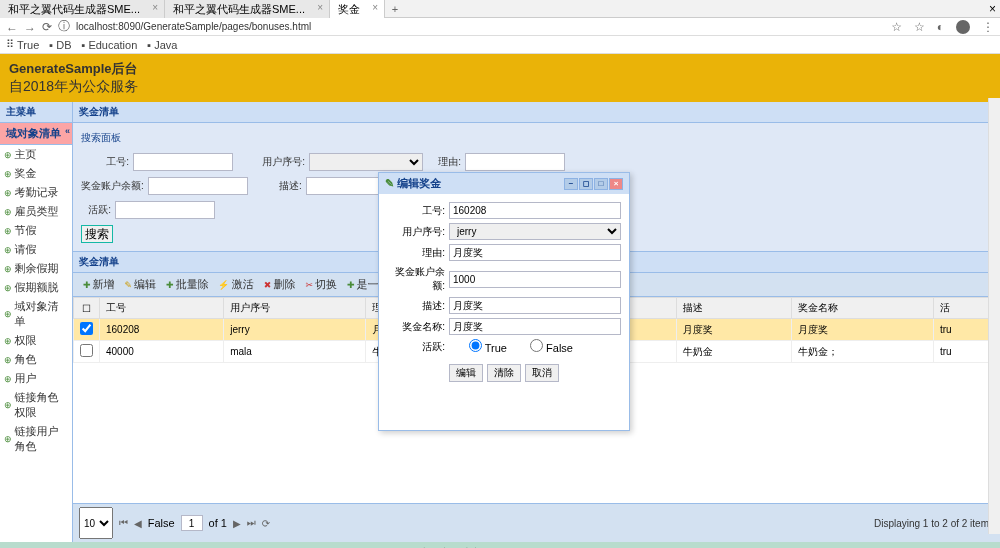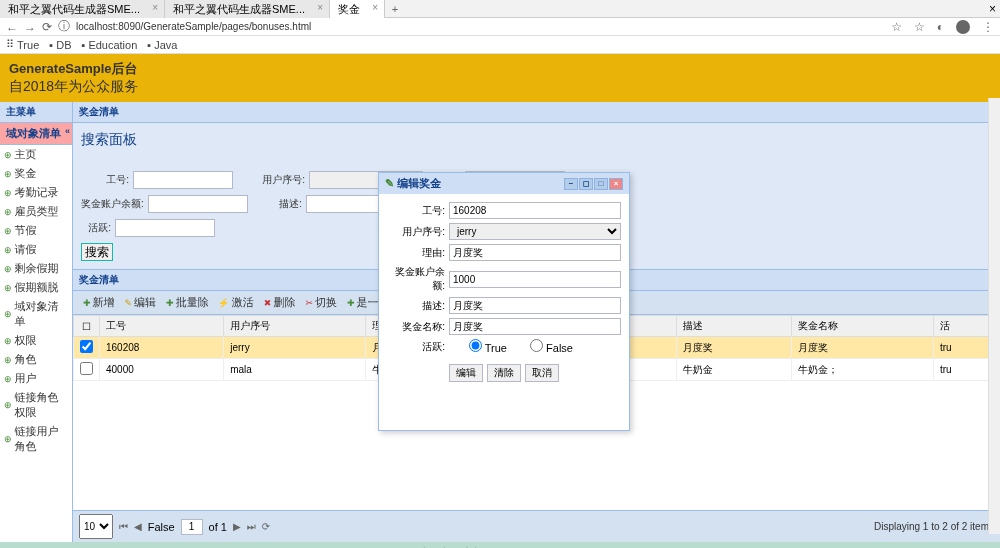--- a/index.html
+++ b/index.html
@@ -22,39 +22,39 @@
 .main{display:flex;height:440px}
 .side{width:73px;border-right:1px solid #99bce8;background:#fff}
 .panelhdr{background:#cedff5;border-bottom:1px solid #99bce8;padding:3px 6px;font-size:10px;color:#15428b;font-weight:bold}
 .panelhdr.bg2{background:#fca5a5}
 .treeitem{padding:2px 4px;display:flex;align-items:center;gap:3px;font-size:10px;color:#333}
 .treeitem .plus{color:#4a8c3a;font-size:9px}
 .collapse{position:absolute;right:2px;font-size:9px;color:#15428b}
 .content{flex:1;display:flex;flex-direction:column;position:relative}
 .titlebar{background:#cedff5;border-bottom:1px solid #99bce8;padding:3px 6px;font-size:10px;color:#15428b;font-weight:bold}
 .searchpanel{background:#dfe8f6;border-bottom:1px solid #99bce8;padding:8px;display:flex;flex-direction:column;gap:6px}
-.searchpanel .subhdr{font-size:14px;color:#15428b;margin-bottom:16px}
+.searchpanel .subhdr{font-size:10px;color:#15428b;margin-bottom:2px}
 .srow{display:flex;align-items:center;gap:4px}
 .srow label{font-size:10px;color:#333;min-width:48px;text-align:right}
 .srow input,.srow select{height:18px;border:1px solid #b5b8c8;padding:0 3px;font-size:10px;width:100px}
 .srow select{width:114px}
 .searchbtn{width:32px;height:18px;border:1px solid #14b8a6;background:#f0f0f0;font-size:12px}
 .listhdr{background:#cedff5;border-bottom:1px solid #99bce8;padding:3px 6px;font-size:10px;color:#15428b;font-weight:bold}
 .toolbar{background:#d3e1f1;border-bottom:1px solid #99bce8;padding:3px 6px;display:flex;gap:2px;align-items:center}
 .tbtn{display:flex;align-items:center;gap:2px;padding:1px 4px;font-size:10px;color:#333}
 .tbtn .ico{font-size:9px}
 .grid{flex:1;background:#fff}
 .grid table{width:100%;border-collapse:collapse}
 .grid th{background:#f0f0f0;border:1px solid #ddd;padding:3px 6px;font-size:10px;text-align:left;font-weight:normal}
 .grid td{border:1px solid #eee;padding:3px 6px;font-size:10px}
 .grid tr.sel{background:#ffe8a6}
 .grid .chk{width:20px;text-align:center}
 .pager{background:#d3e1f1;border-top:1px solid #99bce8;padding:3px 6px;display:flex;align-items:center;gap:6px;font-size:10px}
 .pager .right{margin-left:auto;font-size:10px;color:#333}
-.pager select{height:25px;font-size:10px}
+.pager select{height:32px;font-size:10px}
 .pager input{width:22px;height:16px;border:1px solid #b5b8c8;text-align:center;font-size:10px}
 .pgbtn{color:#666;font-size:10px}
 .footer{background:#b8dccd;padding:4px;text-align:center;font-size:10px;color:#333}
 .dialog{position:absolute;left:378px;top:172px;width:252px;background:#cedff5;border:1px solid #99bce8;box-shadow:2px 2px 6px rgba(0,0,0,0.2)}
 .dlghdr{background:#cedff5;padding:3px 6px;display:flex;align-items:center;font-size:10px;color:#15428b;font-weight:bold}
 .dlghdr .dico{margin-right:3px;color:#4a8c3a}
 .dlghdr .wbtns{margin-left:auto;display:flex;gap:1px}
 .dlghdr .wbtn{width:14px;height:12px;background:#b3cce8;border:1px solid #8db2e3;font-size:8px;text-align:center;line-height:10px}
 .dlghdr .wbtn.cl{background:#e88;color:#fff}
 .dlgbody{background:#fff;padding:8px;display:flex;flex-direction:column;gap:4px;height:236px}

